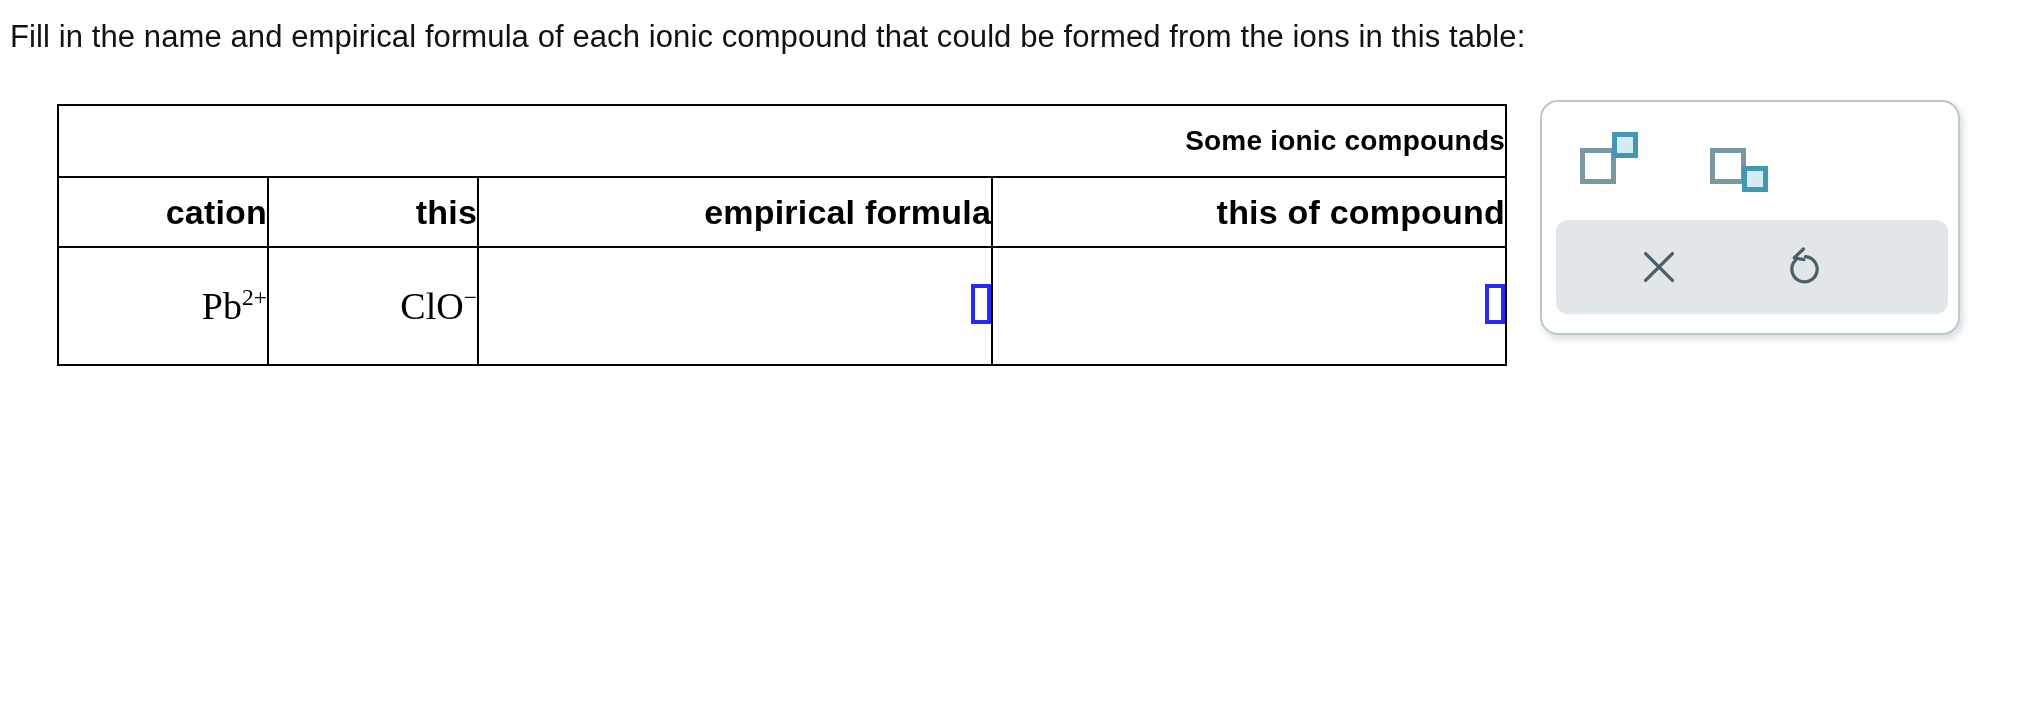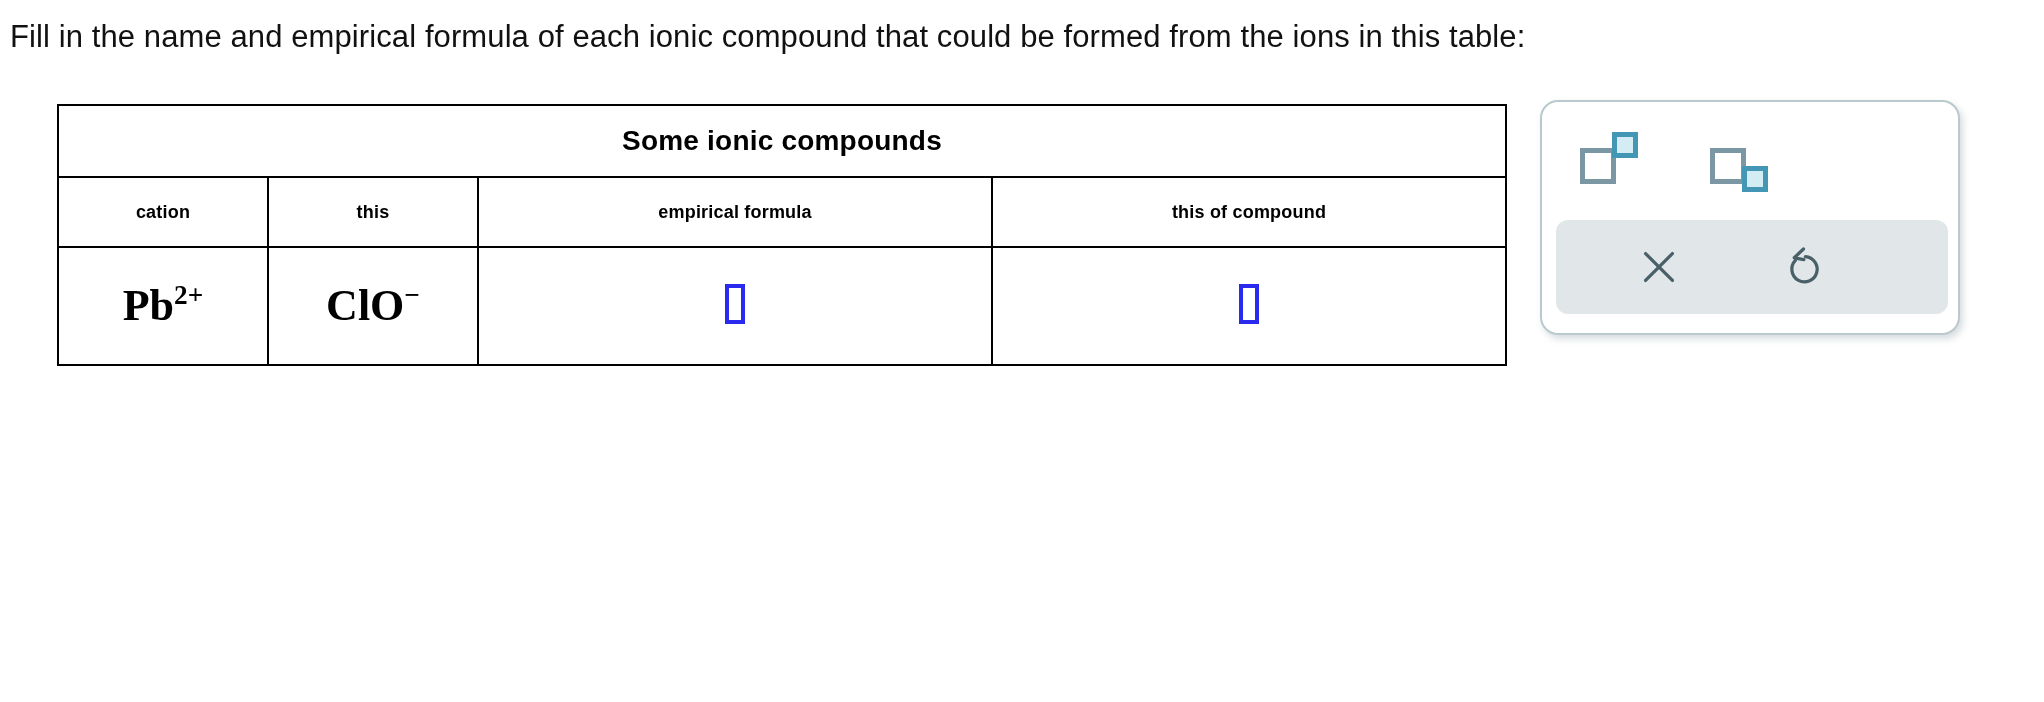--- a/index.html
+++ b/index.html
@@ -34,49 +34,49 @@
     left: 57px;
     top: 104px;
     width: 1448px;
     border-collapse: collapse;
     table-layout: fixed;
     background: #ffffff;
   }
   #ionic-table td, #ionic-table th {
     border: 2px solid #000000;
     padding: 0;
-    text-align: center;
+    text-align: right;
     vertical-align: middle;
   }
   .col-cation  { width: 210px; }
   .col-anion   { width: 210px; }
   .col-formula { width: 514px; }
   .col-name    { width: 514px; }
 
   .table-title {
     height: 70px;
     font-size: 28px;
     font-weight: bold;
     letter-spacing: 0.2px;
   }
   .col-head {
     height: 68px;
-    font-size: 18px;
+    font-size: 34px;
     font-weight: bold;
     letter-spacing: 0.2px;
   }
   .data-row td {
     height: 116px;
   }
 
   
   .ion {
     font-family: "Liberation Serif", serif;
-    font-size: 44px;
-    font-weight: bold;
+    font-size: 38px;
+    font-weight: normal;
     display: inline-block;
     white-space: nowrap;
     line-height: 1;
   }
   .ion sub {
     font-size: 0.62em;
     vertical-align: sub;
     line-height: 0;
   }
   .ion .chg {

